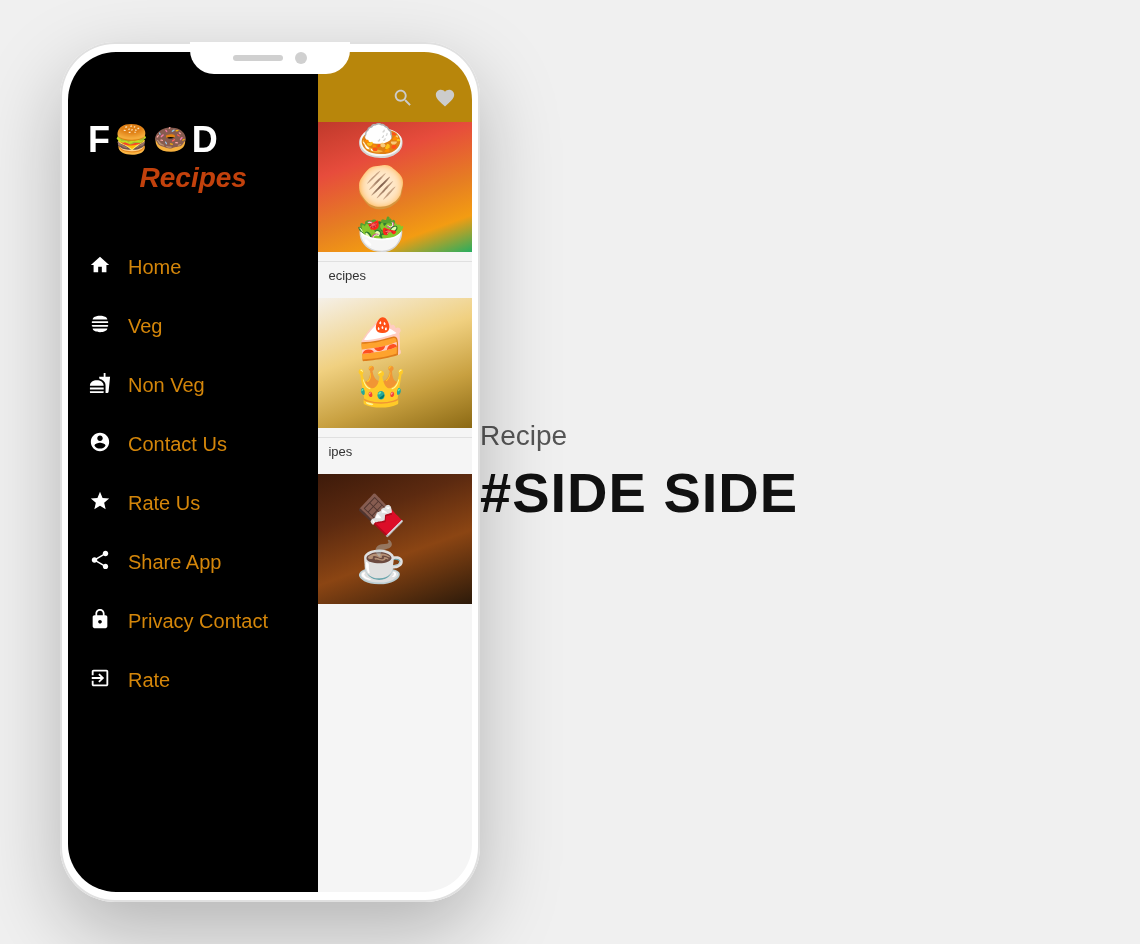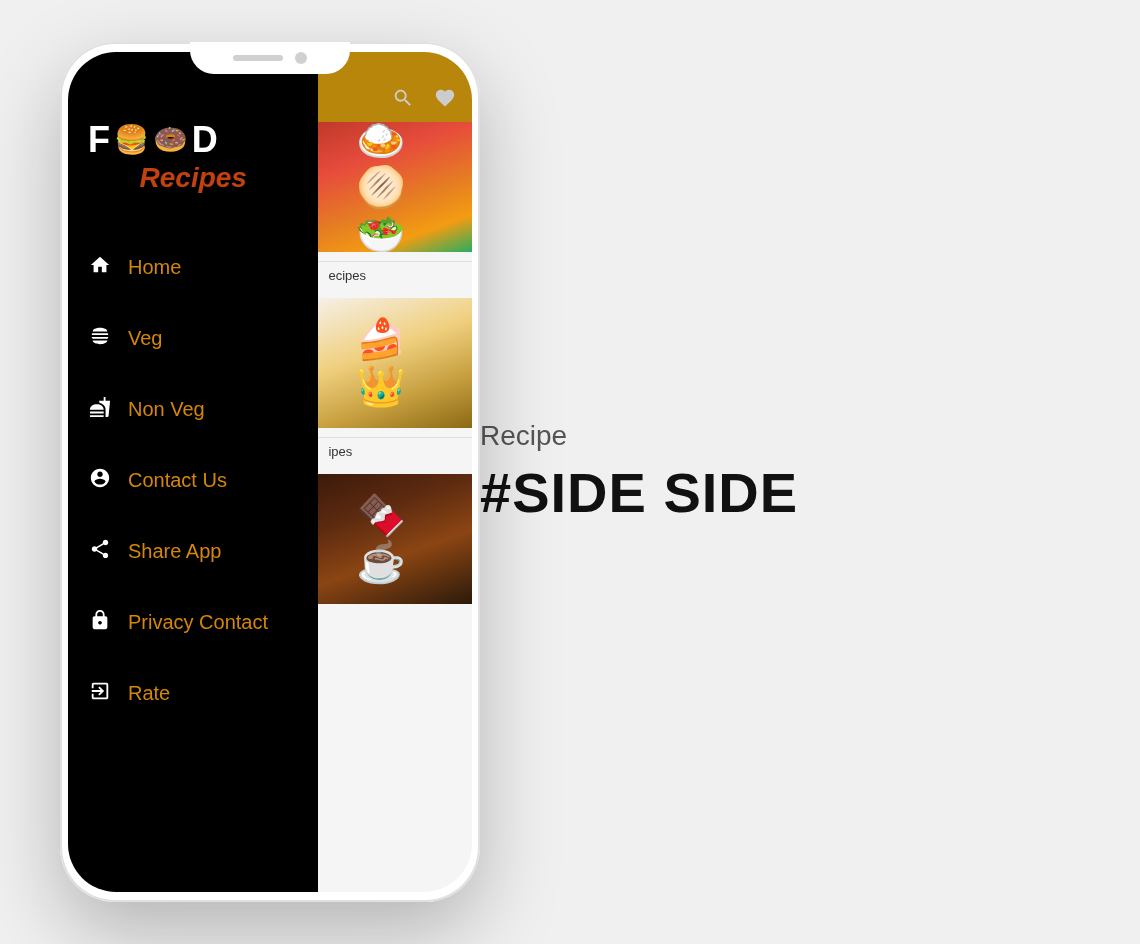--- a/index.html
+++ b/index.html
@@ -113,21 +113,21 @@
       font-size: 28px;
       font-weight: 700;
       text-align: center;
       margin-top: 4px;
       font-style: italic;
     }
 
     .menu-items {
       display: flex;
       flex-direction: column;
-      gap: 16px;
+      gap: 4px;
       margin-top: 16px;
       text-decoration: underline;
     }
 
     .menu-item {
       display: flex;
       align-items: center;
       gap: 16px;
       padding: 14px 20px;
       cursor: pointer;
@@ -322,20 +322,28 @@
           <div class="menu-item">
             <span class="menu-icon">
               
               <svg width="22" height="22" viewBox="0 0 24 24" fill="white">
                 <path d="M12 2C6.48 2 2 6.48 2 12s4.48 10 10 10 10-4.48 10-10S17.52 2 12 2zm0 3c1.66 0 3 1.34 3 3s-1.34 3-3 3-3-1.34-3-3 1.34-3 3-3zm0 14.2c-2.5 0-4.71-1.28-6-3.22.03-1.99 4-3.08 6-3.08 1.99 0 5.97 1.09 6 3.08-1.29 1.94-3.5 3.22-6 3.22z"></path>
               </svg>
             </span>
             <span class="menu-label">Contact Us</span>
           </div>
 
+          <div class="menu-item">
+            <span class="menu-icon">
+              <svg width="22" height="22" viewBox="0 0 24 24" fill="white">
+                <path d="M12 17.27L18.18 21l-1.64-7.03L22 9.24l-7.19-.61L12 2 9.19 8.63 2 9.24l5.46 4.73L5.82 21z"></path>
+              </svg>
+            </span>
+            <span class="menu-label">Rate Us</span>
+          </div>
 
           <div class="menu-item">
             <span class="menu-icon">
               <svg width="22" height="22" viewBox="0 0 24 24" fill="white">
                 <path d="M18 16.08c-.76 0-1.44.3-1.96.77L8.91 12.7c.05-.23.09-.46.09-.7s-.04-.47-.09-.7l7.05-4.11c.54.5 1.25.81 2.04.81 1.66 0 3-1.34 3-3s-1.34-3-3-3-3 1.34-3 3c0 .24.04.47.09.7L8.04 9.81C7.5 9.31 6.79 9 6 9c-1.66 0-3 1.34-3 3s1.34 3 3 3c.79 0 1.5-.31 2.04-.81l7.12 4.16c-.05.21-.08.43-.08.65 0 1.61 1.31 2.92 2.92 2.92s2.92-1.31 2.92-2.92-1.31-2.92-2.92-2.92z"></path>
               </svg>
             </span>
             <span class="menu-label">Share App</span>
           </div>
 

